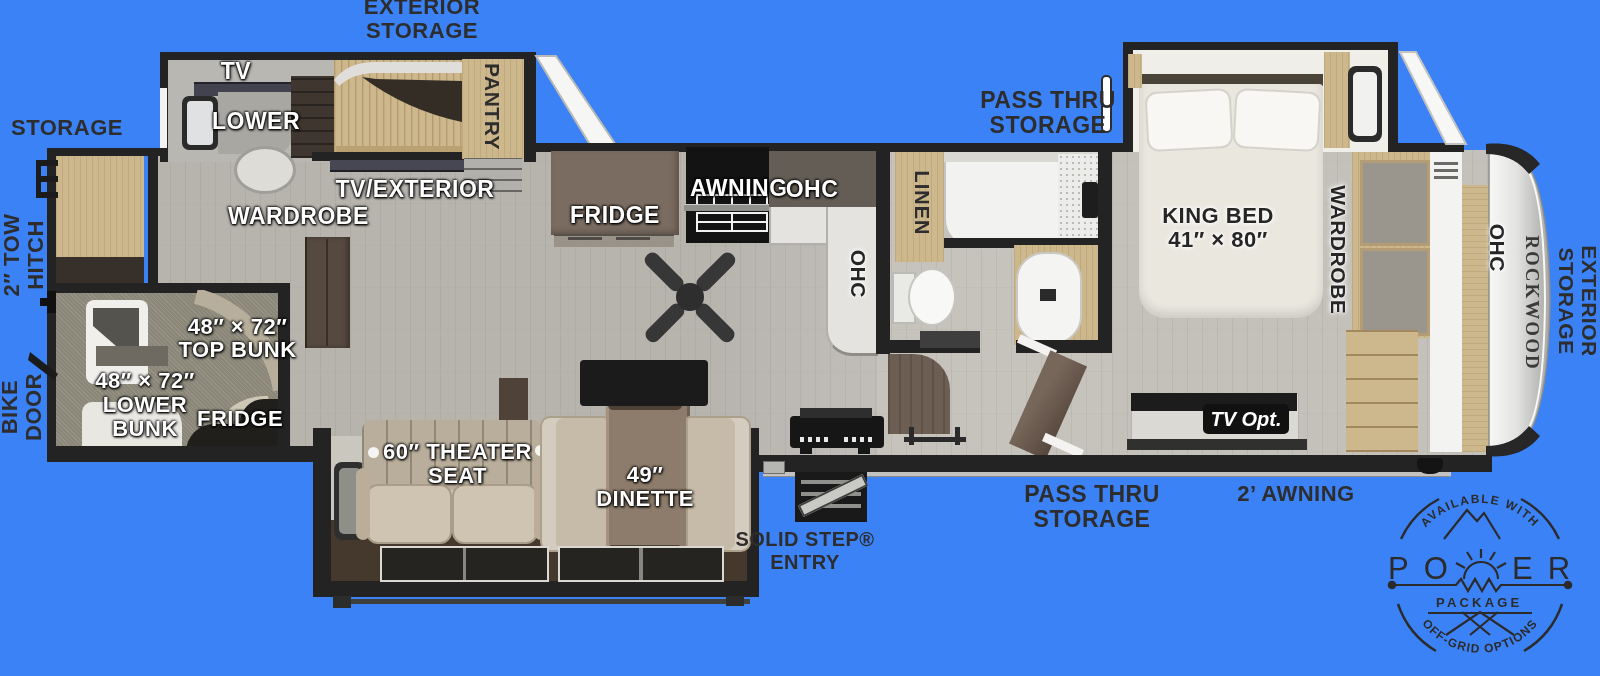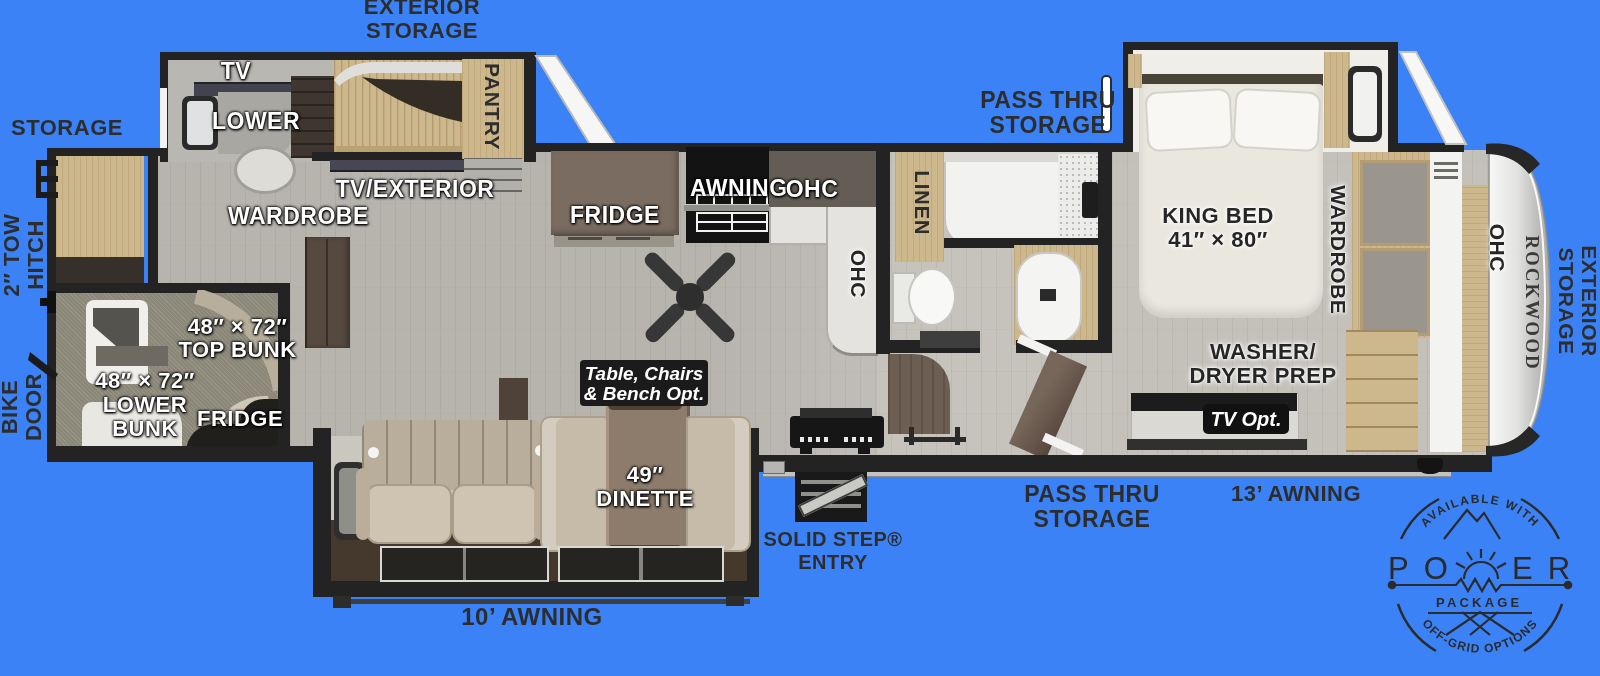--- a/index.html
+++ b/index.html
@@ -373,47 +373,44 @@
 
 <div class="wlbl" style="left:690px;top:176px;width:80px;font-size:23px">AWNING</div>
 
 <div class="wlbl" style="left:785px;top:177px;width:54px;font-size:23px">OHC</div>
 
 <div class="glbl" style="left:830px;top:262px;width:56px;font-size:21px;transform:rotate(90deg)">OHC</div>
 
 <div class="lbl" style="left:886px;top:192px;width:72px;font-size:20px;transform:rotate(90deg);letter-spacing:1px">LINEN</div>
 
 <div class="abs" style="left:580px;top:360px;width:128px;height:46px;background:#1b1b1b;border-radius:4px"></div>
-<div class="abs" style="left:580px;top:364px;width:128px;font-size:19px;font-style:italic;font-weight:bold;color:#fff;text-align:center;line-height:20px">Table, Chairs
-&amp; Bench Opt.</div>
-
+
+<div class="wlbl" style="left:365px;top:440px;width:185px;font-size:22px;line-height:24px">60″ THEATER
+SEAT</div>
 
 <div class="wlbl" style="left:595px;top:463px;width:100px;font-size:22px;line-height:24px">49″
 DINETTE</div>
 
-<div class="lbl" style="left:432px;top:604px;width:200px;font-size:24px">10’ AWNING</div>
-
-<div class="lbl" style="left:753px;top:528px;width:160px;font-size:20px;line-height:23px">SOLID STEP®
+
+<div class="lbl" style="left:725px;top:528px;width:160px;font-size:20px;line-height:23px">SOLID STEP®
 ENTRY</div>
 
 <div class="lbl" style="left:1002px;top:482px;width:180px;font-size:23px;line-height:25px">PASS THRU
 STORAGE</div>
 
-<div class="lbl" style="left:1206px;top:482px;width:180px;font-size:22px">13’ AWNING</div>
+<div class="lbl" style="left:1206px;top:482px;width:180px;font-size:22px">2’ AWNING</div>
 
 <div class="lbl" style="left:958px;top:88px;width:180px;font-size:23px;line-height:25px">PASS THRU
 STORAGE</div>
 
 <div class="glbl" style="left:1142px;top:204px;width:152px;font-size:22px;line-height:24px">KING BED
 41″ × 80″</div>
 
 <div class="glbl" style="left:1268px;top:238px;width:140px;font-size:21px;transform:rotate(90deg);letter-spacing:.5px">WARDROBE</div>
 
-<div class="glbl" style="left:1183px;top:340px;width:160px;font-size:22px;line-height:24px">WASHER/
-DRYER PREP</div>
 
 <div class="abs" style="left:1203px;top:404px;width:86px;height:30px;background:#111;border-radius:5px"></div>
 <div class="abs" style="left:1203px;top:408px;width:86px;font-size:20px;font-style:italic;font-weight:bold;color:#fff;text-align:center">TV Opt.</div>
 
 <div class="glbl" style="left:1469px;top:236px;width:56px;font-size:21px;transform:rotate(90deg)">OHC</div>
 
 <div class="abs" style="left:1462px;top:292px;width:140px;font-size:19px;font-weight:bold;color:#3a3a3a;text-align:center;letter-spacing:2px;transform:rotate(90deg);font-family:'Liberation Serif',serif">ROCKWOOD</div>
 
 <div class="lbl" style="left:1516px;top:278px;width:124px;font-size:21px;line-height:23px;transform:rotate(90deg)">EXTERIOR
 STORAGE</div>

